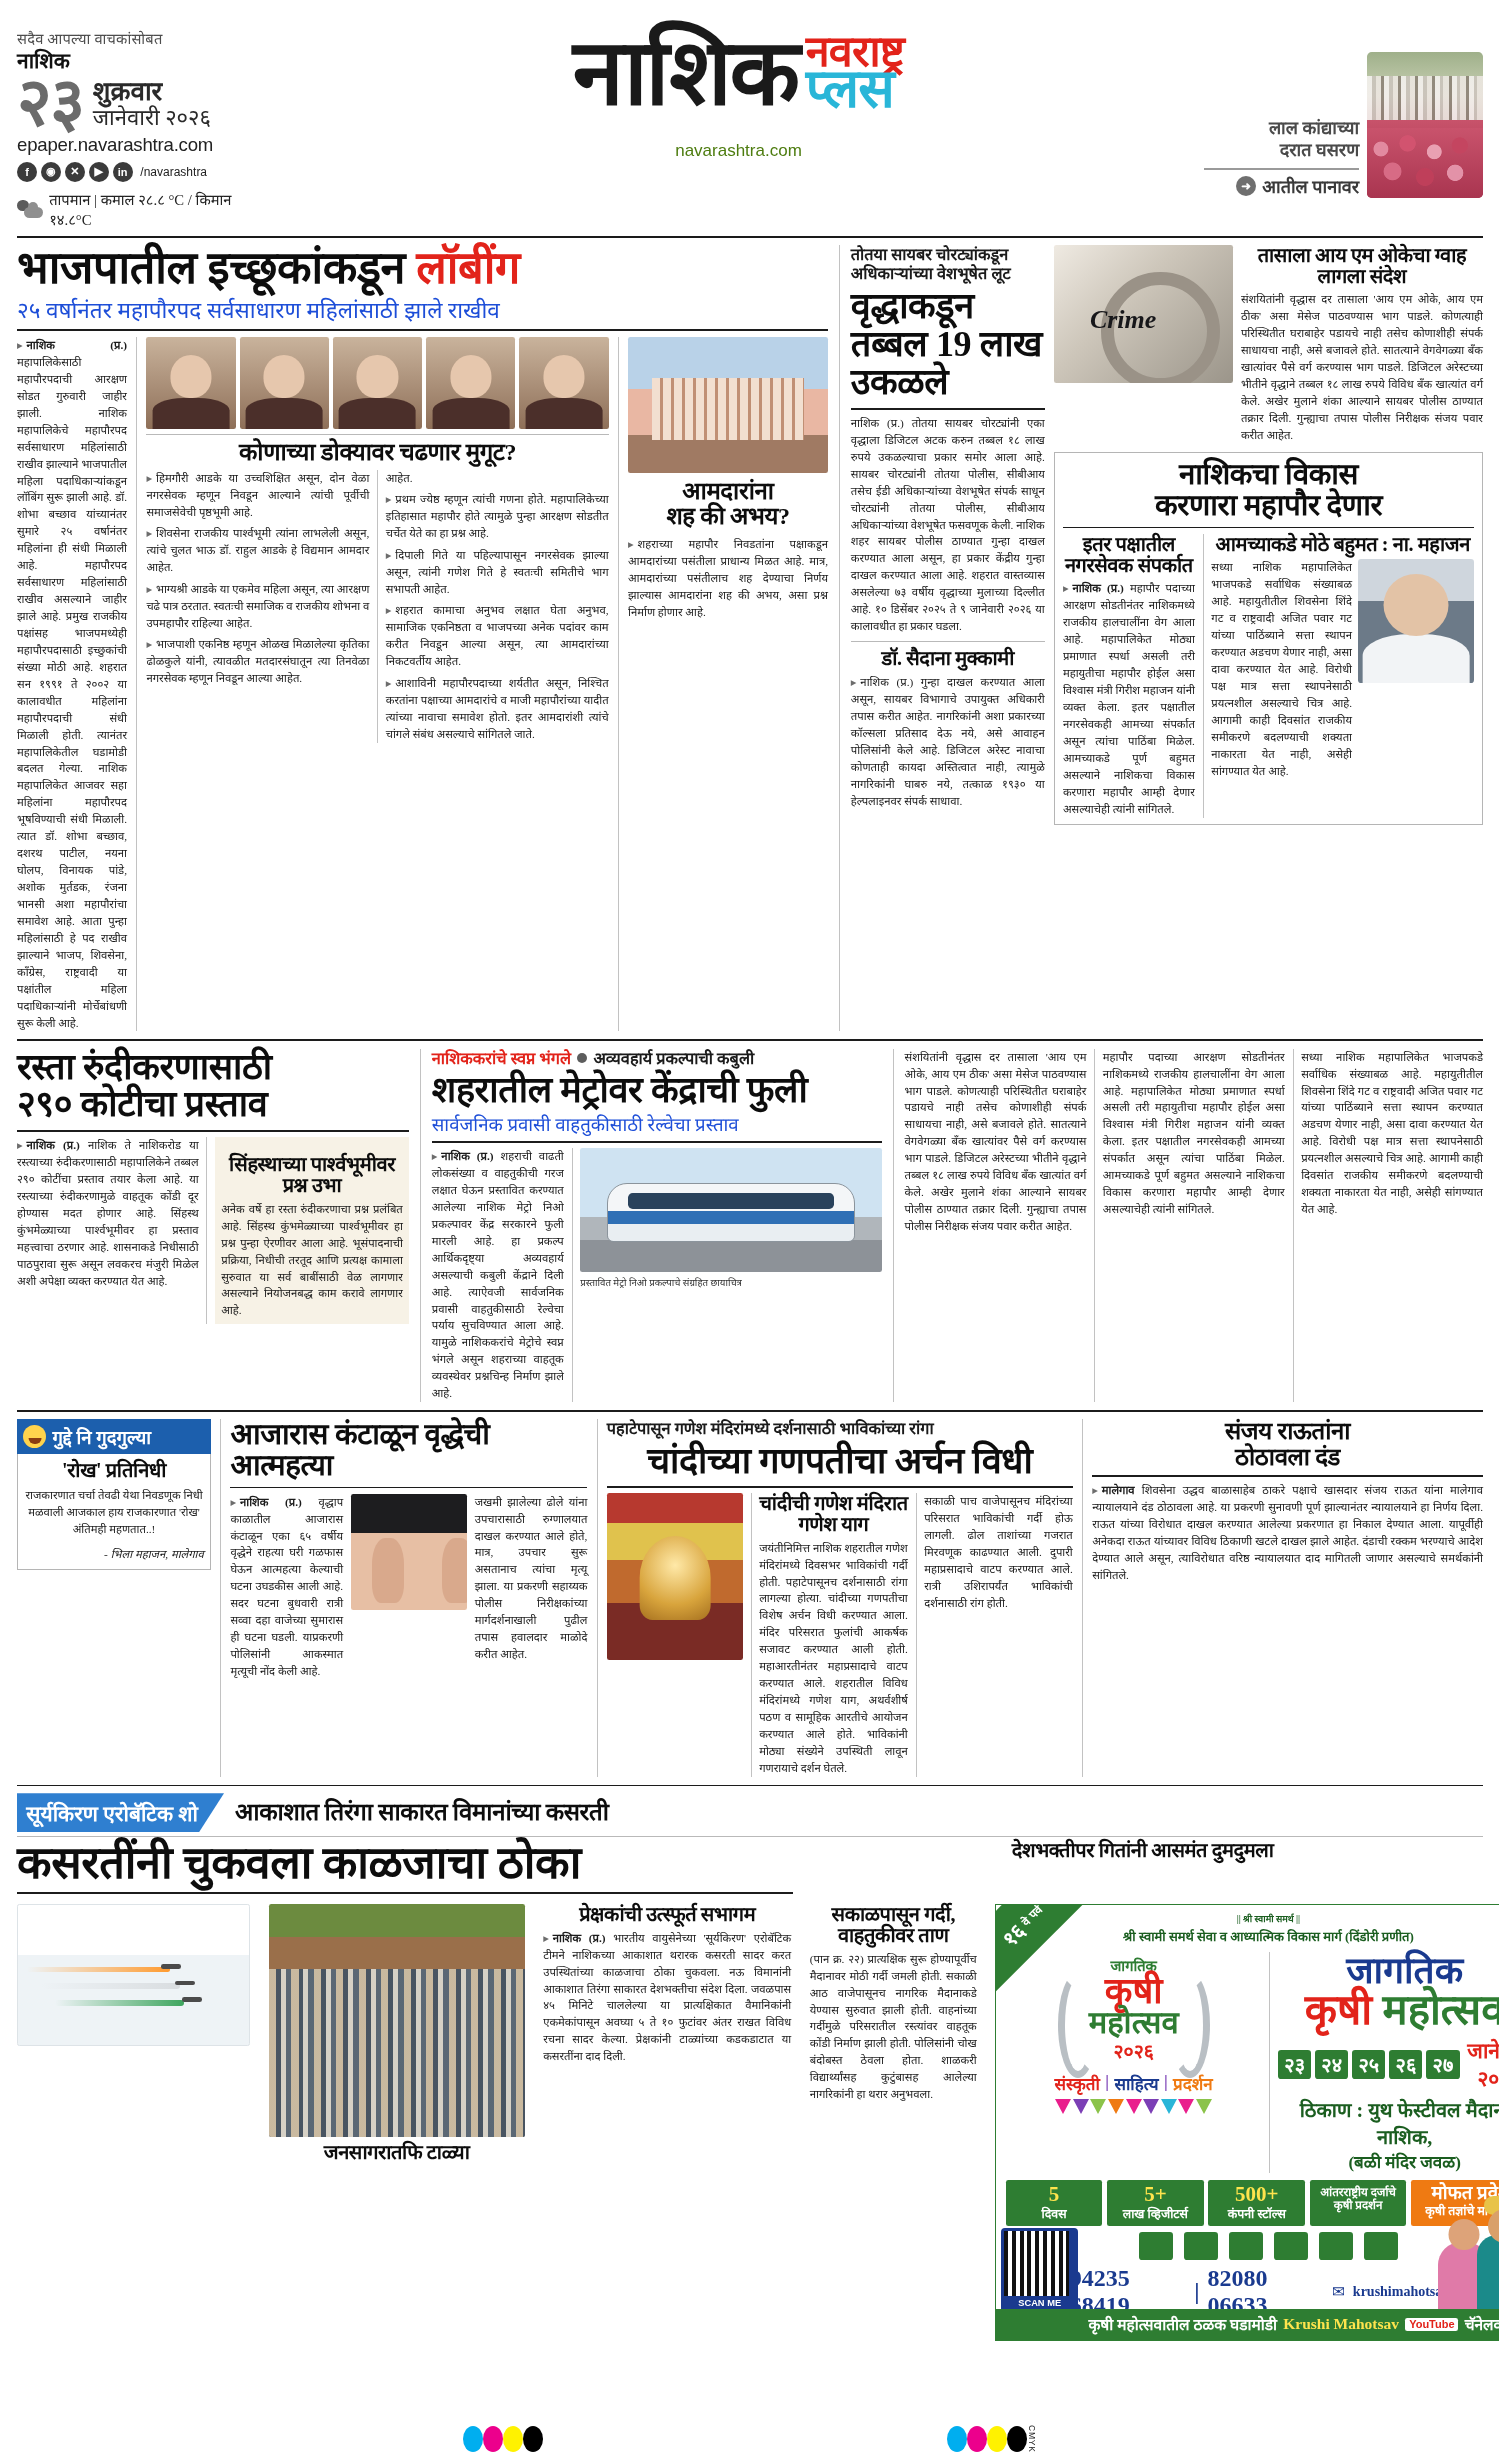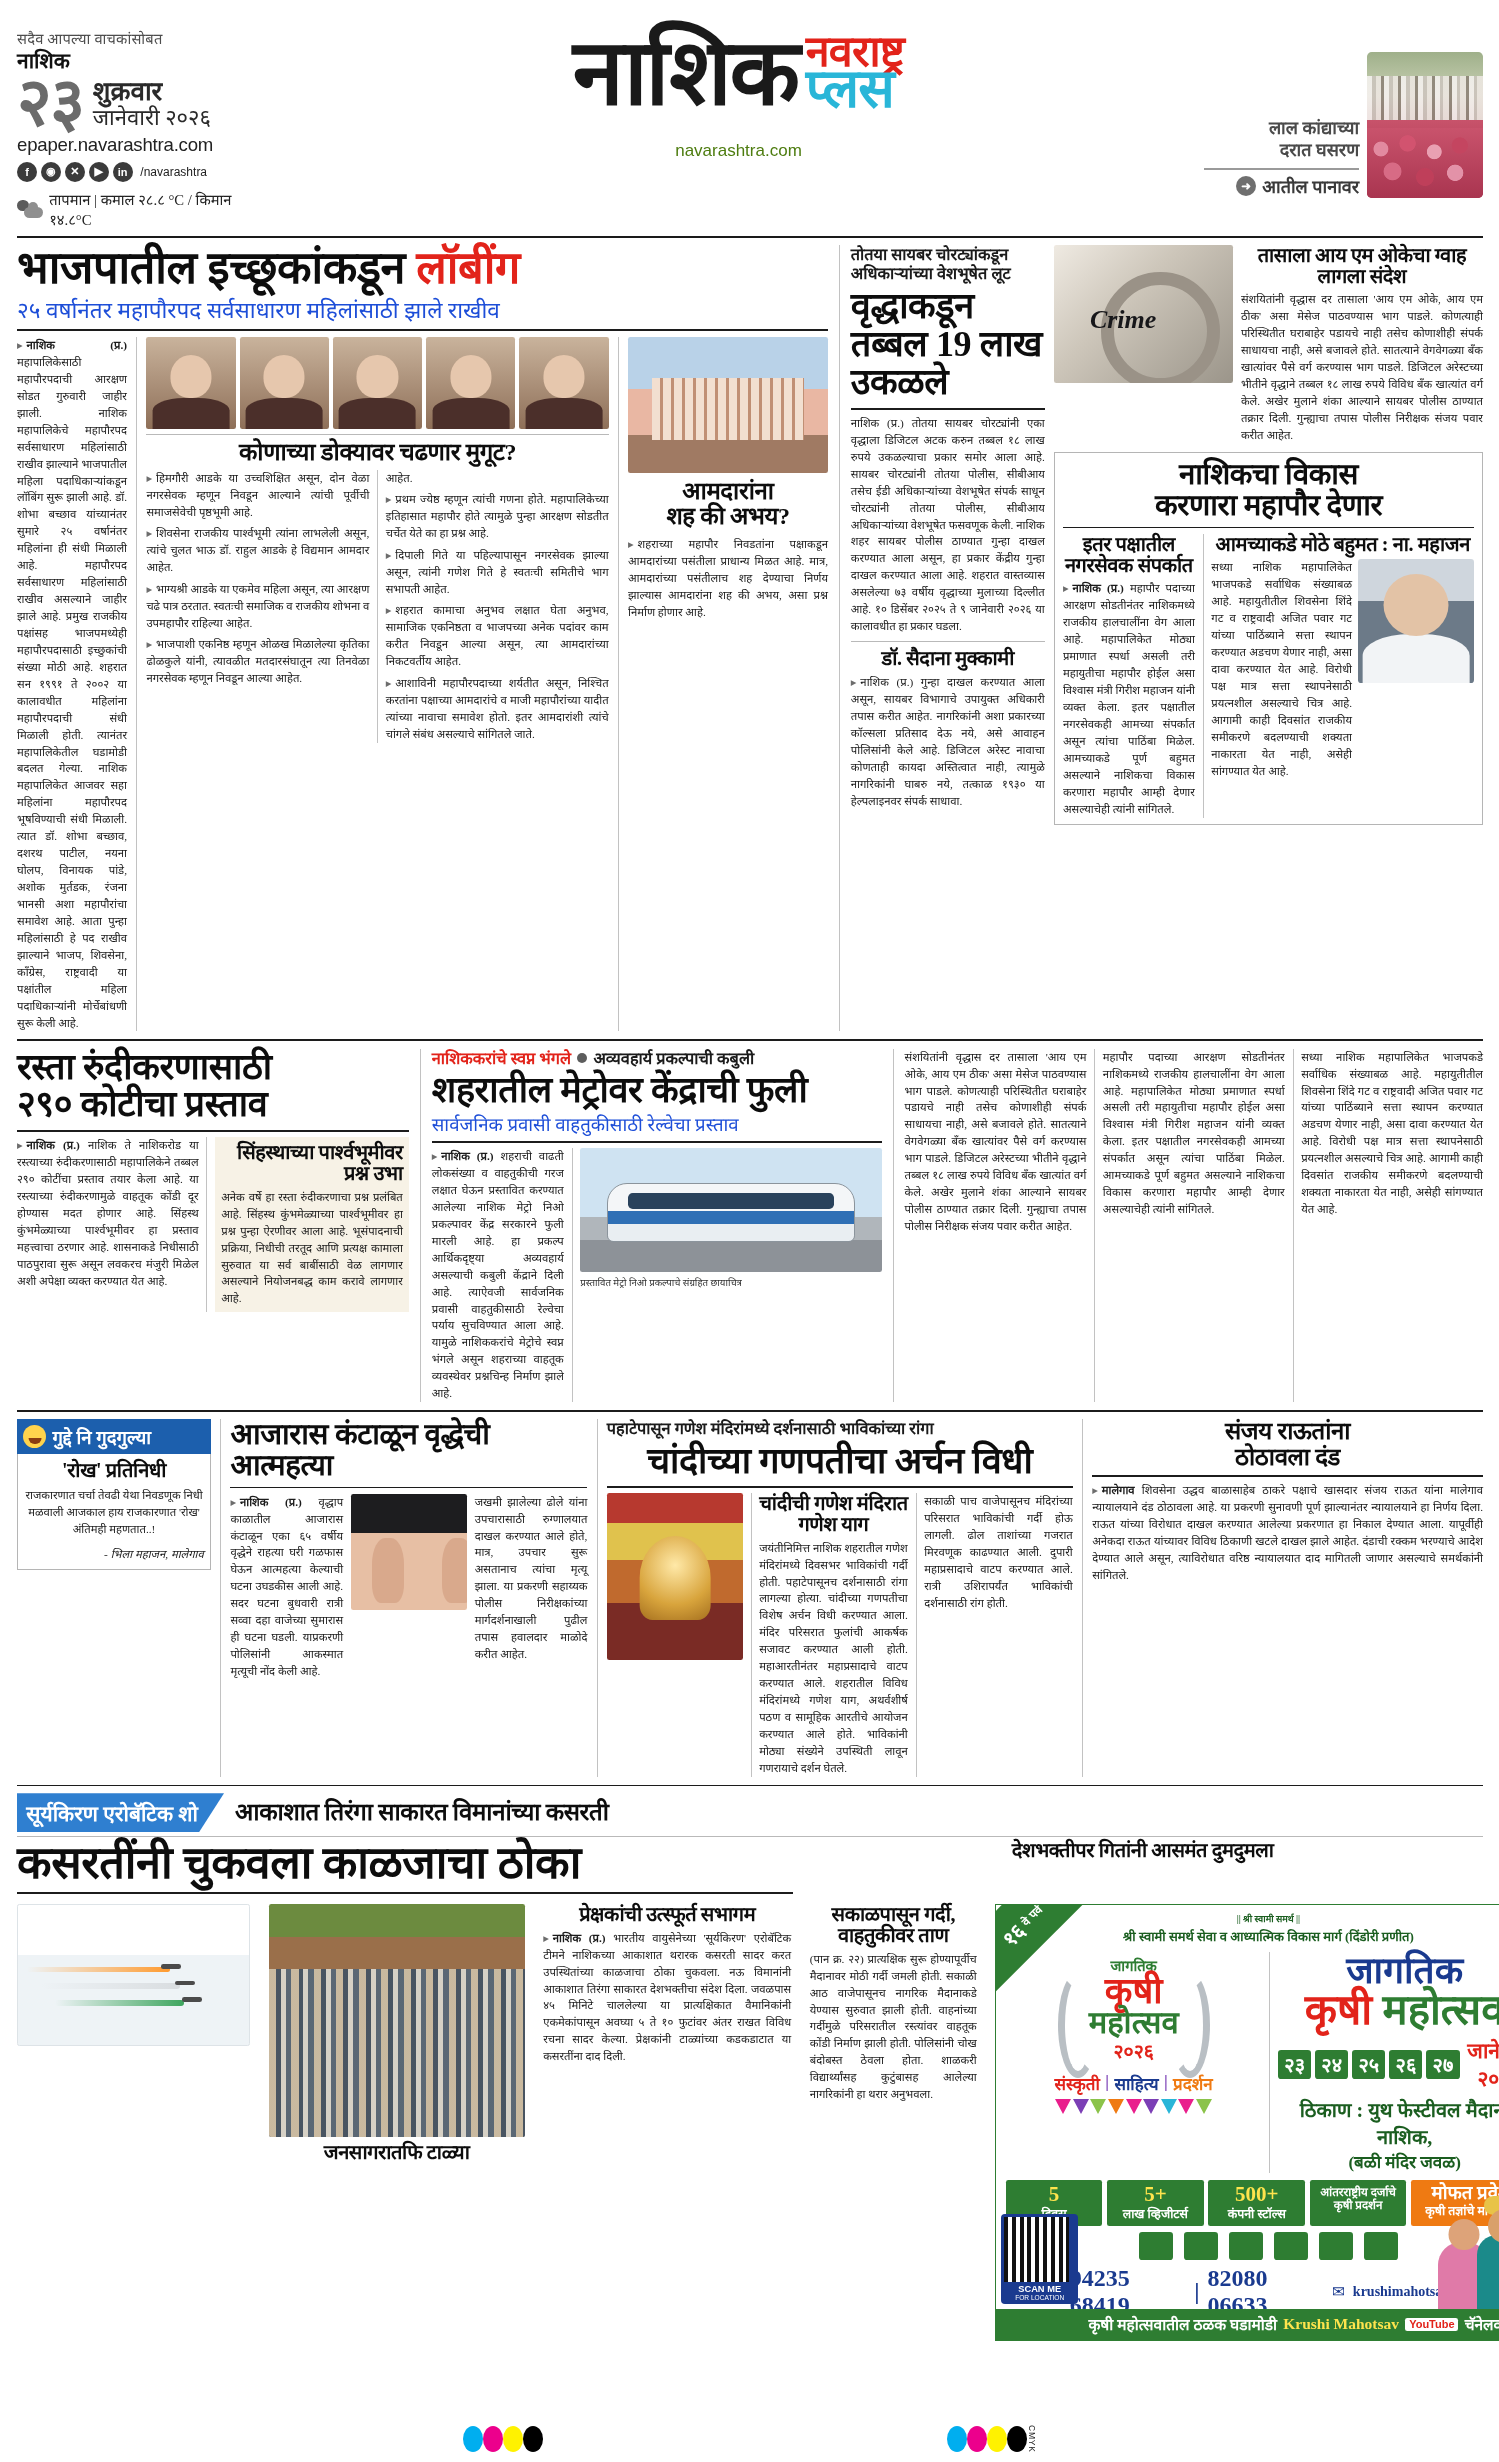--- a/index.html
+++ b/index.html
@@ -161,21 +161,21 @@
   .feat-row{display:flex;gap:4.7px;padding:6.2px 9.3px 0 9.3px;}
   .feat{flex:1;background:#2e7d32;color:#fff;text-align:center;padding:4.7px 1.6px;border-radius:2.3px;}
   .feat.orange{background:#ef7a12;flex:1.25;}
   .f-big{font-size:21px;font-weight:bold;color:#ffe44d;line-height:1;}
   .f-sm{font-size:12.4px;font-weight:bold;line-height:1.15;margin-top:1.6px;}
   .icons-row{display:flex;justify-content:center;align-items:center;gap:11px;padding:6.2px 0 3.1px 0;}
   .gicon{width:34px;height:28px;background:#2e7d32;border-radius:3.1px;}
   .ad-contact{display:flex;align-items:center;gap:7.8px;padding:1.6px 9.3px 0 50px;}
   .phone{font-size:24px;font-weight:bold;color:#1a3a8f;}
   .mail{font-size:14px;font-weight:bold;color:#1a3a8f;}
-  .qr{position:absolute;left:4.7px;bottom:36px;width:71px;background:#1a3a8f;border-radius:3.9px;padding:3.1px;text-align:center;}
+  .qr{position:absolute;left:4.7px;bottom:22px;width:71px;background:#1a3a8f;border-radius:3.9px;padding:3.1px;text-align:center;}
   .qrimg{width:65px;height:65px;background:
      repeating-linear-gradient(90deg,#111 0 3.9px,#fff 3.9px 7.8px),
      repeating-linear-gradient(0deg,#111 0 3.9px,transparent 3.9px 7.8px);background-color:#fff;}
   .qrtx{color:#fff;font-size:9.3px;font-weight:bold;margin-top:1.6px;font-family:"Liberation Sans",sans-serif;}
   .qrtx2{color:#fff;font-size:6.6px;font-family:"Liberation Sans",sans-serif;}
   .ad-strip{background:#2e7d32;color:#fff;font-size:15.5px;font-weight:bold;padding:4.7px 9.3px 4.7px 92px;display:flex;align-items:center;gap:6.2px;}
   .yt{background:#fff;color:#e2231a;font-size:11px;font-weight:bold;padding:0.8px 3.9px;border-radius:2.3px;font-family:"Liberation Sans",sans-serif;}
   .farmers{position:absolute;right:3.1px;bottom:3.1px;width:109px;height:124px;}
   .farmers .m{position:absolute;right:4.7px;bottom:0;width:56px;height:102px;background:#1b8a8a;border-radius:20px 20px 3.1px 3.1px;}
   .farmers .m:after{content:"";position:absolute;left:50%;top:-26px;transform:translateX(-50%);width:34px;height:34px;border-radius:50%;background:#d9a06a;}
@@ -373,21 +373,21 @@
       <div class="rule" style="margin:6.2px 0 5.4px 0;"></div>
       <div style="display:flex;gap:7.8px;">
         <div style="flex:1;">
           <div class="body">
             <span class="bullet dateline">नाशिक (प्र.)</span>
             <span>नाशिक ते नाशिकरोड या रस्त्याच्या रुंदीकरणासाठी महापालिकेने तब्बल २९० कोटींचा प्रस्ताव तयार केला आहे. या रस्त्याच्या रुंदीकरणामुळे वाहतूक कोंडी दूर होण्यास मदत होणार आहे. सिंहस्थ कुंभमेळ्याच्या पार्श्वभूमीवर हा प्रस्ताव महत्त्वाचा ठरणार आहे. शासनाकडे निधीसाठी पाठपुरावा सुरू असून लवकरच मंजुरी मिळेल अशी अपेक्षा व्यक्त करण्यात येत आहे.</span>
           </div>
         </div>
         <div class="vline"></div>
         <div style="flex:1;background:#f7f2e6;padding:4.7px 6.2px;">
-          <div class="headline h-s" style="text-align:right;">सिंहस्थाच्या पार्श्वभूमीवर प्रश्न उभा</div>
+          <div class="headline h-s" style="text-align:center;margin-top:12px;">सिंहस्थाच्या पार्श्वभूमीवर प्रश्न उभा</div>
           <div class="body" style="margin-top:4.7px;">अनेक वर्षे हा रस्ता रुंदीकरणाचा प्रश्न प्रलंबित आहे. सिंहस्थ कुंभमेळ्याच्या पार्श्वभूमीवर हा प्रश्न पुन्हा ऐरणीवर आला आहे. भूसंपादनाची प्रक्रिया, निधीची तरतूद आणि प्रत्यक्ष कामाला सुरुवात या सर्व बाबींसाठी वेळ लागणार असल्याने नियोजनबद्ध काम करावे लागणार आहे.</div>
         </div>
       </div>
     </div>
 
     <div class="vline"></div>
 
     <div style="flex:0 0 450px;">
       <div style="display:flex;align-items:center;gap:6.2px;">
         <span class="hl-kicker red">नाशिककरांचे स्वप्न भंगले</span>

